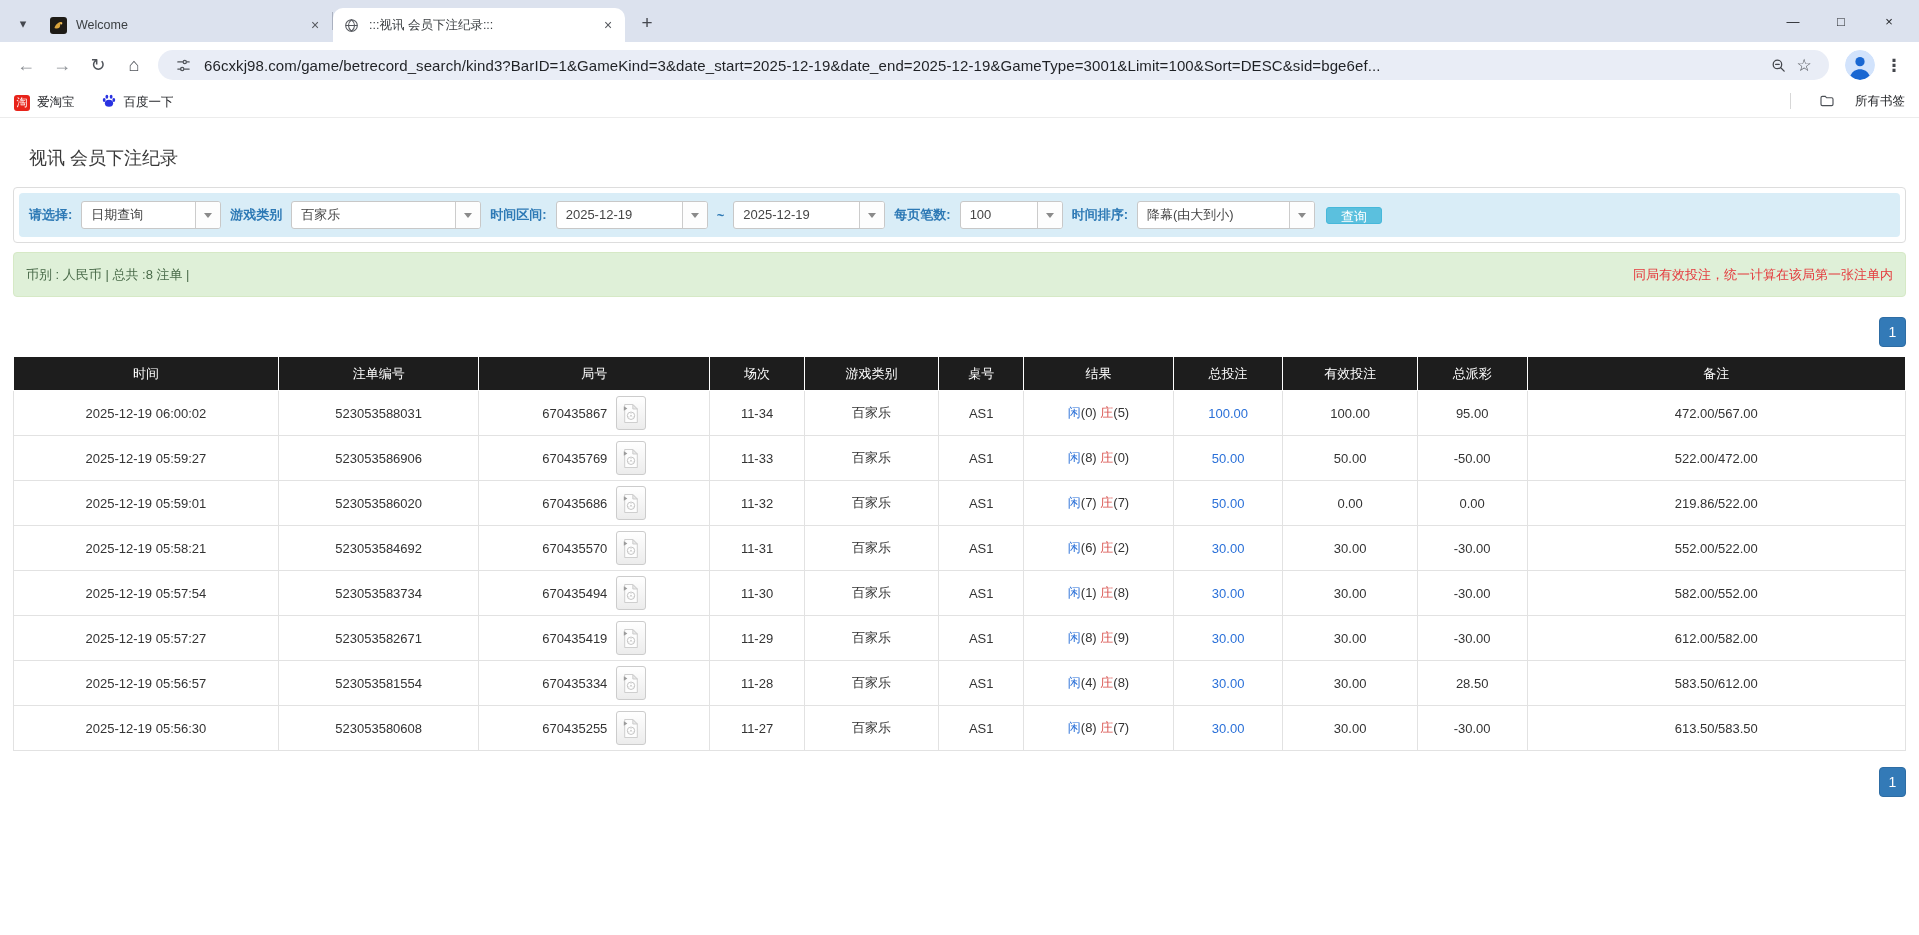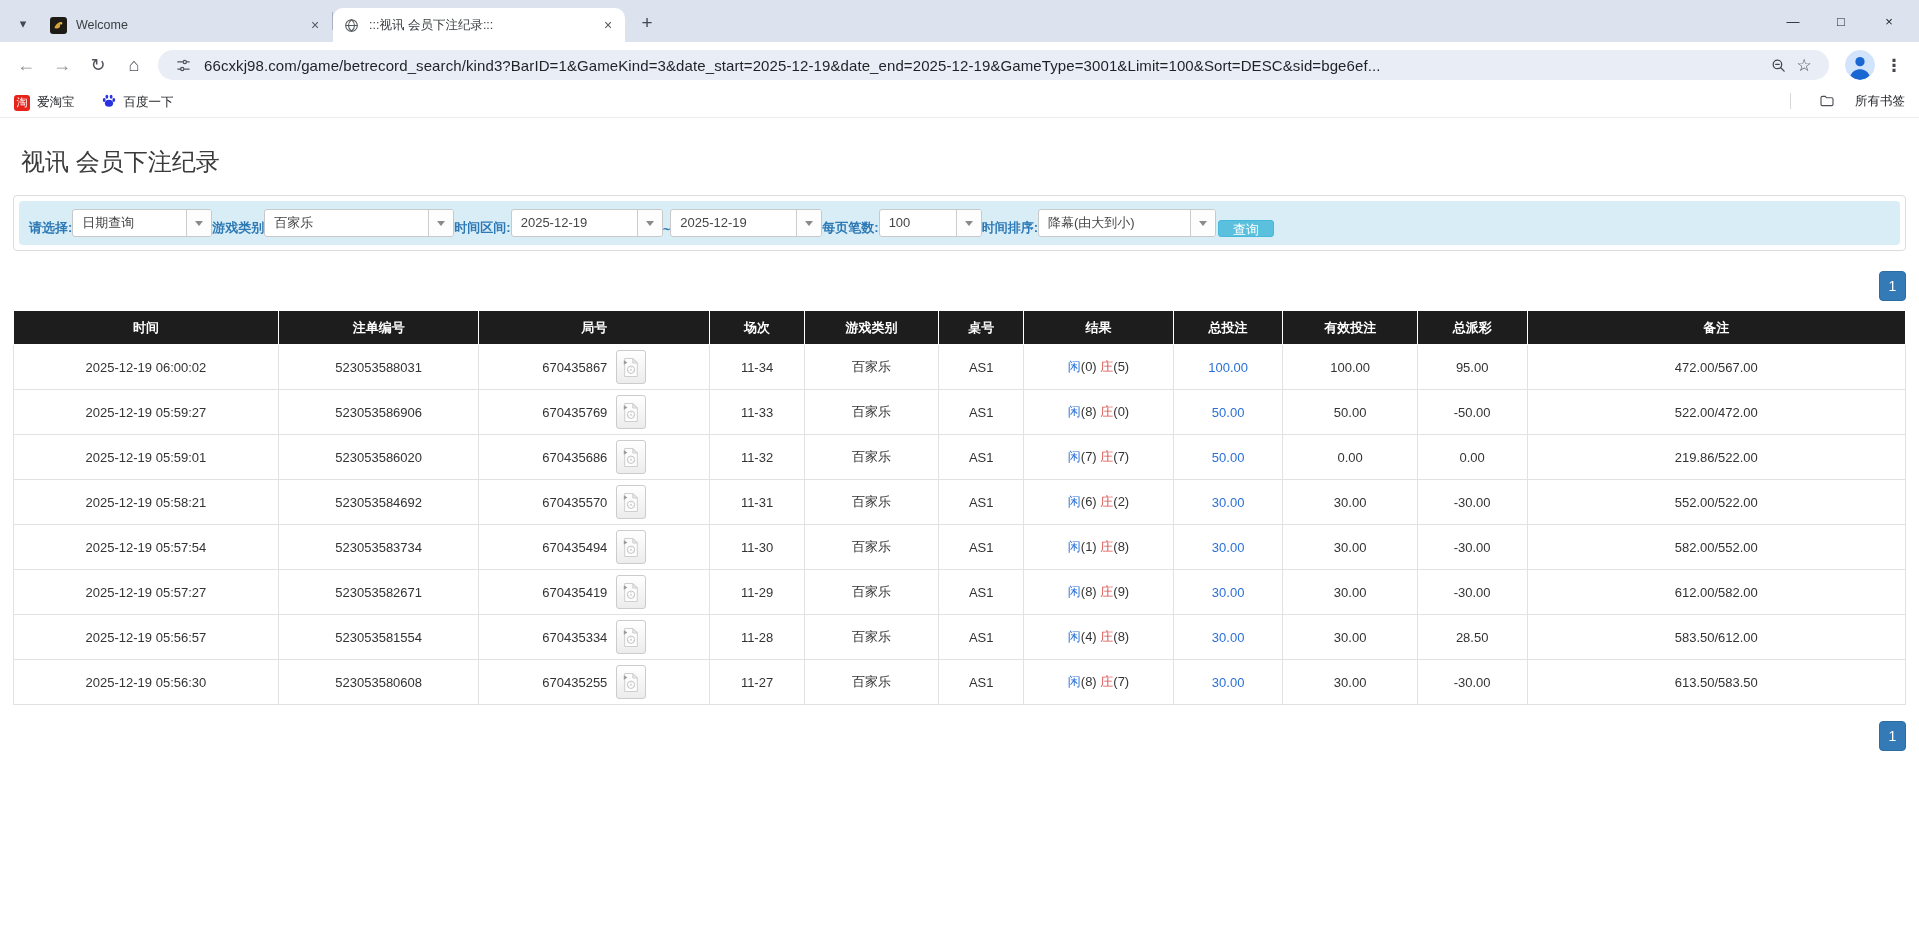--- a/index.html
+++ b/index.html
@@ -45,25 +45,25 @@
   .bookmarks { height:30px; background:#fff; display:flex; align-items:center; padding:0 14px;
                font-size:12.5px; color:#24262a; border-bottom:1px solid #ececec; }
   .bm-item { display:flex; align-items:center; gap:7px; margin-right:26px; }
   .bm-ico-tao { width:16px; height:16px; background:#e8231a; border-radius:3px; color:#fff;
                 font-size:11px; display:flex; align-items:center; justify-content:center; }
   .bm-right { margin-left:auto; display:flex; align-items:flex-start; gap:20px; }
   .bm-vdiv { width:1px; height:16px; background:#d7d7d7; margin-right:8px; }
 
   
   .content { padding:0 13px; }
-  .page-title { font-size:24px; font-weight:400; color:#3a3a3a; margin:28px 8px 17px; }
+  .page-title { font-size:18px; font-weight:400; color:#3a3a3a; margin:28px 16px 17px; }
 
   .filter-panel { border:1px solid #ddd; border-radius:4px; background:#fff; padding:5px; }
-  .filter-strip { background:#d9edf7; border-radius:4px; display:flex; align-items:flex-end;
-                  padding:8px 10px; }
+  .filter-strip { background:#d9edf7; border-radius:4px; display:flex; align-items:center;
+                  padding:8px 10px; gap:9px; }
   .f-label { font-size:13px; font-weight:bold; color:#2d79b5; white-space:nowrap; }
   .combo { display:inline-flex; align-items:stretch; background:#fff; border:1px solid #c8c8c8;
            border-radius:3px; height:28px; overflow:hidden; }
   .combo .val { padding:0 9px; font-size:13px; color:#454545; line-height:26px; white-space:nowrap;
                 overflow:hidden; }
   .combo .arrow { width:25px; border-left:1px solid #ccc; background:#fdfdfd; display:flex;
                   align-items:center; justify-content:center; }
   .combo .arrow i { width:0; height:0; border-left:4px solid transparent; border-right:4px solid transparent;
                     border-top:5px solid #8a8a8a; }
   .tilde { font-size:13px; color:#2d79b5; font-weight:bold; }
@@ -75,21 +75,21 @@
                  padding:0 12px; font-size:13px; }
   .summary-left { color:#4a6b4a; }
   .summary-right { color:#e4393c; }
 
   .pagi-row { text-align:right; margin:20px 0 9px; }
   .pagi-row.bottom { margin:16px 0 0; }
   .page-btn { display:inline-block; min-width:27px; height:30px; line-height:28px; text-align:center;
               background:#337ab7; border:1px solid #2e6da4; color:#fff; font-size:14px; border-radius:4px; }
 
   table.records { width:100%; border-collapse:collapse; table-layout:fixed; }
-  table.records th { background:#1d1d1d; color:#fff; font-size:13px; font-weight:bold; height:34px;
+  table.records th { background:#1d1d1d; color:#fff; font-size:13px; font-weight:normal; height:34px;
                      border:1px solid #fff; }
   table.records td { height:45px; text-align:center; font-size:13px; color:#333;
                      border:1px solid #e2e2e2; background:#fff; overflow:hidden; white-space:nowrap; }
   tr.sumrow td { background:#9d9d9d; color:#fff; border:2px solid #fff; height:29px; }
   td.neg, tr.sumrow td.neg { color:#e60000; }
   .res-p { color:#2a70d8; }
   .res-b { color:#d9534f; }
   .link-blue { color:#2a70d8; cursor:pointer; }
   .video-btn { display:inline-flex; align-items:center; justify-content:center; width:30px; height:34px;
                border:1px solid #ccc; border-radius:3px; background:linear-gradient(#ffffff,#ececec);
@@ -247,20 +247,24 @@
         <span class="val" style="flex:1">降幕(由大到小)</span>
         <span class="arrow">
             <i></i>
           </span>
       </span>
 
       <button class="search-btn">查询</button>
     </div>
   </div>
 
+  <div class="summary-bar">
+    <span class="summary-left">币别 : 人民币 | 总共 :8 注单 |</span>
+    <span class="summary-right">同局有效投注，统一计算在该局第一张注单内</span>
+  </div>
 
   <div class="pagi-row">
     <span class="page-btn">1</span>
   </div>
 
   <table class="records">
     <colgroup>
         <col style="width: 14%;">
         <col style="width: 10.6%;">
         <col style="width: 12.2%;">

